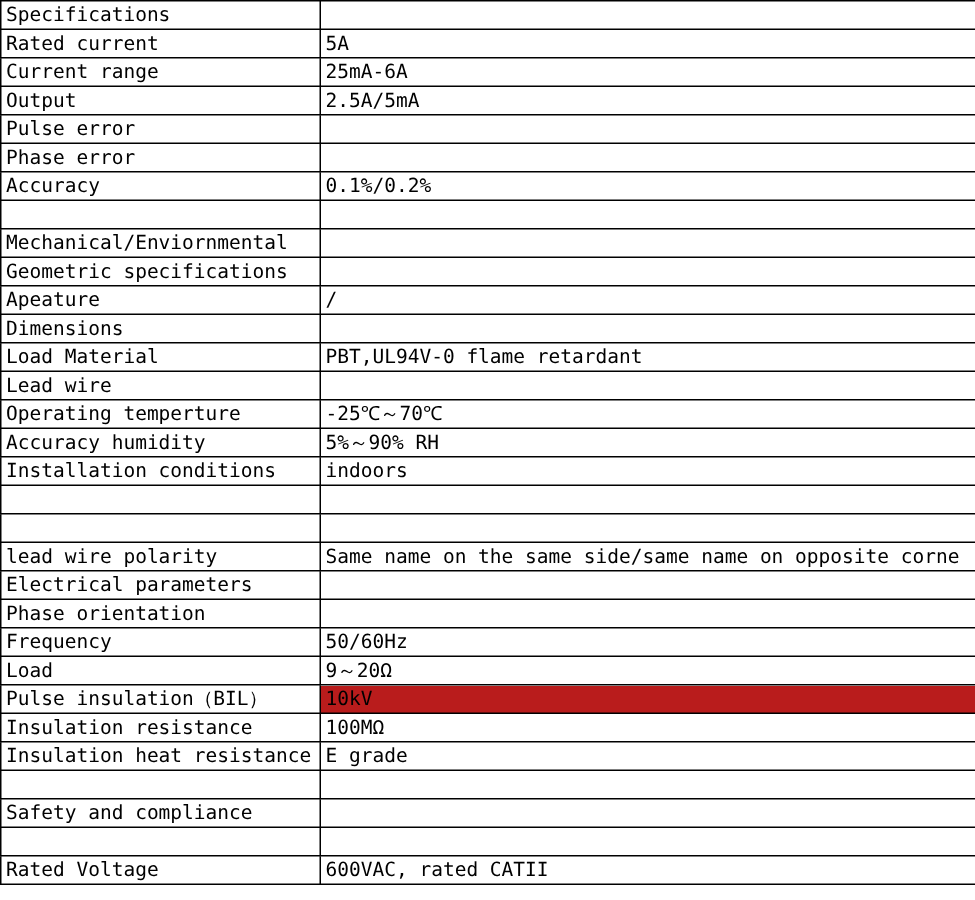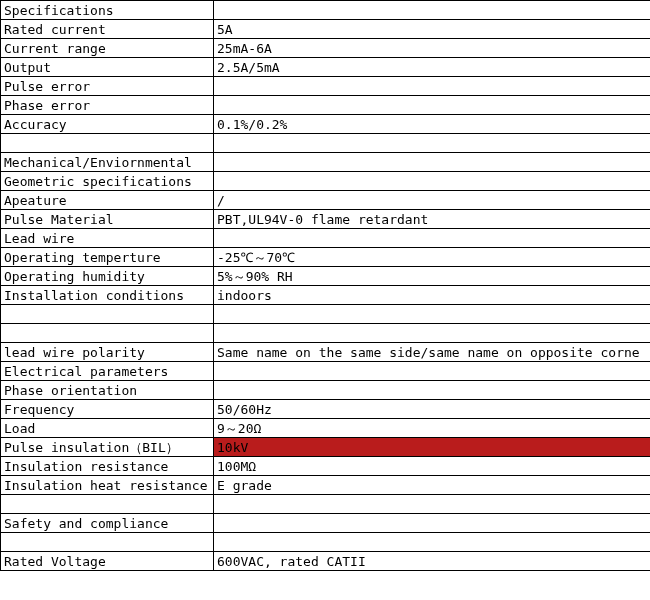--- a/index.html
+++ b/index.html
@@ -84,33 +84,37 @@
       </tr>
       <tr>
         <td>Geometric specifications</td>
         <td class="empty-cell"></td>
       </tr>
       <tr>
         <td>Apeature</td>
         <td>/</td>
       </tr>
       <tr>
-        <td>Pulse Material</td>
+        <td>Dimensions</td>
+        <td class="empty-cell"></td>
+      </tr>
+      <tr>
+        <td>Load Material</td>
         <td>PBT,UL94V-0 flame retardant</td>
       </tr>
       <tr>
         <td>Lead wire</td>
         <td class="empty-cell"></td>
       </tr>
       <tr>
         <td>Operating temperture</td>
         <td>-25℃～70℃</td>
       </tr>
       <tr>
-        <td>Operating humidity</td>
+        <td>Accuracy humidity</td>
         <td>5%～90% RH</td>
       </tr>
       <tr>
         <td>Installation conditions</td>
         <td>indoors</td>
       </tr>
       <tr class="blank">
         <td class="empty-cell"></td>
         <td class="empty-cell"></td>
       </tr>

